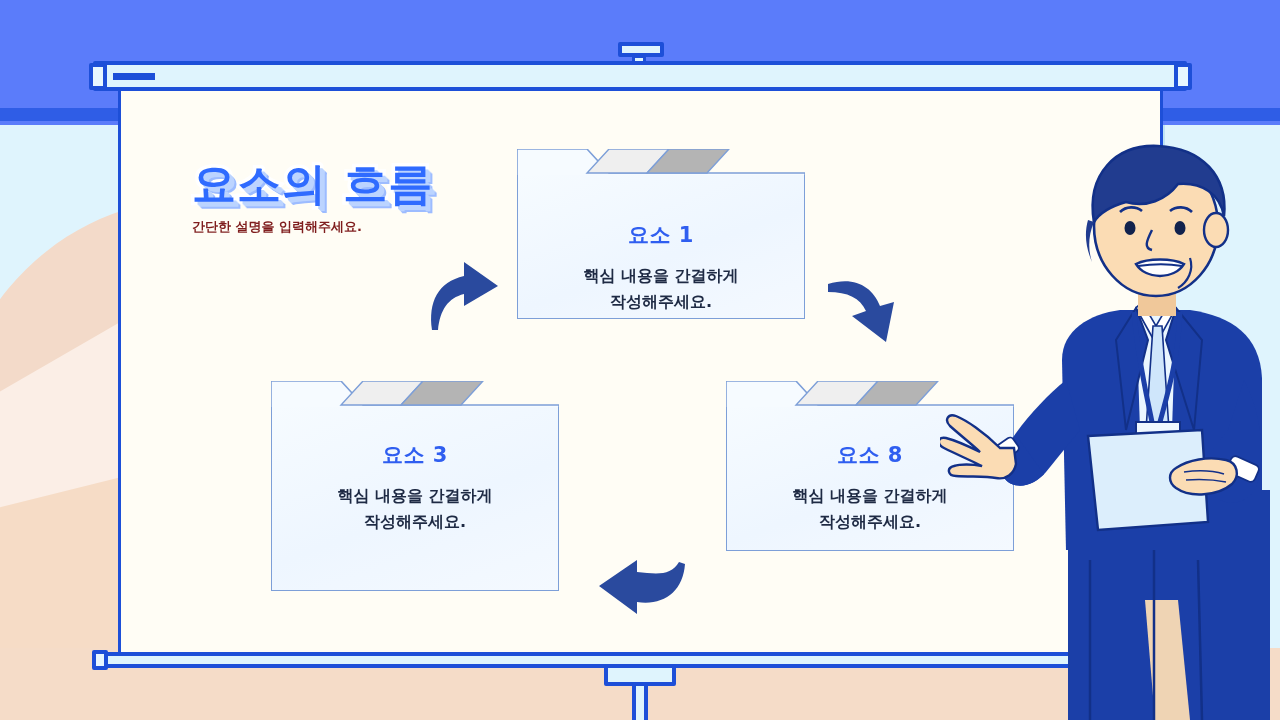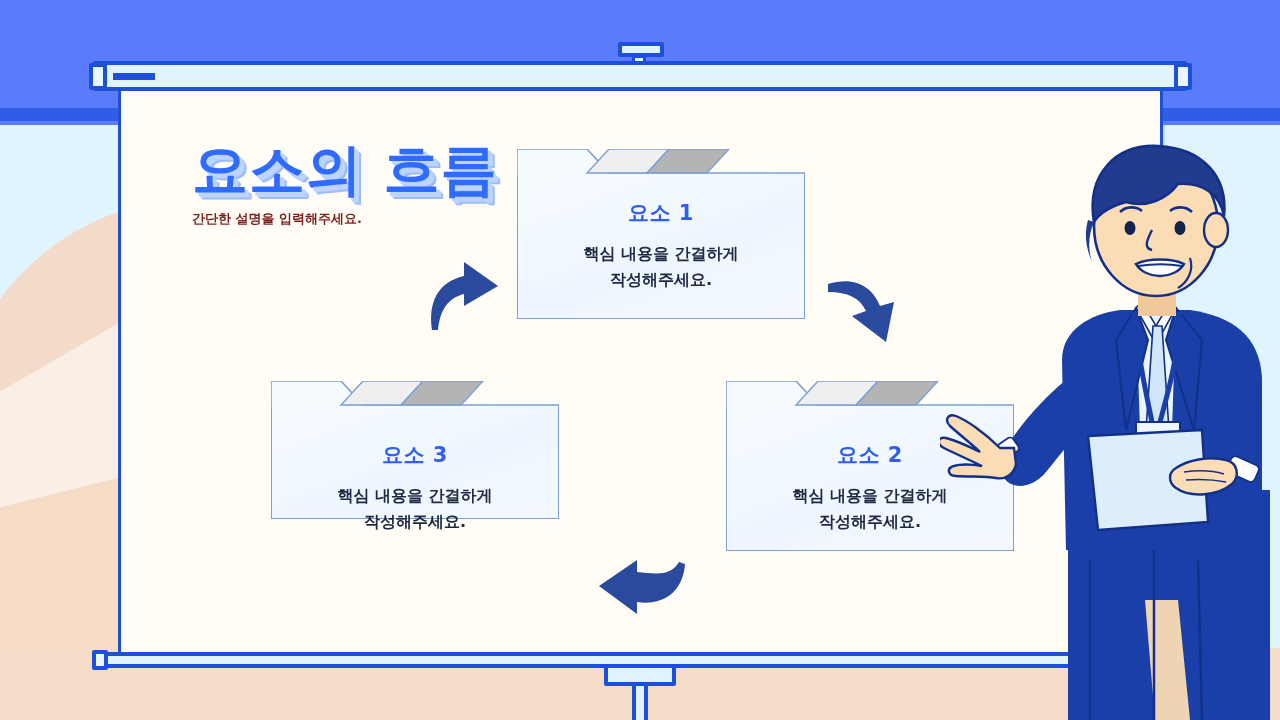--- a/index.html
+++ b/index.html
@@ -70,28 +70,29 @@
   }
   .pull-stem {
     position:absolute; left:632px; top:684px; width:16px; height:36px;
     background:#dff4fd; border-left:4px solid #1d4fd8; border-right:4px solid #1d4fd8;
   }
 
   
   .title-block { position:absolute; left:192px; top:140px; width:320px; }
   .deco-title {
     font-family:"DejaVu Sans", sans-serif;
-    font-size:56px; font-weight:700; letter-spacing:1px; line-height:1.08;
+    font-size:44px; font-weight:700; letter-spacing:1px; line-height:1.08;
     color:#2f6bff;
     -webkit-text-stroke:7px #ffffff;
     paint-order: stroke fill;
     text-shadow:
       3px 3px 0 #bcd4ff, 4px 4px 0 #bcd4ff, 5px 5px 0 #bcd4ff,
       6px 6px 0 #9dbcff, 7px 7px 0 #9dbcff;
     white-space:nowrap;
+    margin-top:20px;
   }
   .subtitle {
     margin-top:8px;
     font-family:"DejaVu Sans", sans-serif;
     font-size:13px; font-weight:700; color:#7f1d1d; line-height:1.75;
     white-space:nowrap;
   }
 
   
   .card { position:absolute; }
@@ -106,25 +107,25 @@
   .card .ctitle {
     font-family:"DejaVu Sans", sans-serif;
     font-weight:700; font-size:21px; color:#2f5ef0; letter-spacing:.5px;
   }
   .card .cdesc {
     font-family:"DejaVu Sans", sans-serif;
     font-size:16px; color:#1e2a44; line-height:1.6; font-weight:600;
   }
 
   .card-1 { left:517px; top:149px; width:288px; }
-  .card-1 .body { height:144px; padding-top:24px; }
+  .card-1 .body { height:144px; padding-top:46px; }
   .card-2 { left:726px; top:381px; width:288px; }
   .card-2 .body { height:144px; padding-top:34px; }
   .card-3 { left:271px; top:381px; width:288px; }
-  .card-3 .body { height:112px; padding-top:34px; }
+  .card-3 .body { height:184px; padding-top:34px; }
 
   .card .ctitle { margin-bottom:14px; }
 
   
   .arrow { position:absolute; }
   .a1 { left:424px; top:256px; }
   .a2 { left:826px; top:272px; }
   .a3 { left:595px; top:556px; }
 
   
@@ -191,21 +192,21 @@
 
   <div class="card card-2">
     <div class="tabrow">
       <svg width="288" height="28" viewBox="0 0 288 28">
         <path d="M0,0 L70,0 L92,24 L288,24 L288,27 L0,27 Z" fill="#f6fbff" stroke="#7d9fd8" stroke-width="1.6"></path>
         <path d="M70,0 L130,0 L108,24 L48,24 Z" transform="translate(22,0)" fill="#efefef" stroke="#7d9fd8" stroke-width="1.4"></path>
         <path d="M130,0 L190,0 L168,24 L108,24 Z" transform="translate(22,0)" fill="#b4b4b4" stroke="#7d9fd8" stroke-width="1.4"></path>
       </svg>
     </div>
     <div class="body">
-      <div class="ctitle">요소 2</div>
+      <div class="ctitle">요소 8</div>
       <div class="cdesc">
         <div>핵심 내용을 간결하게</div>
         <div>작성해주세요.</div>
       </div>
     </div>
   </div>
 
   <div class="card card-3">
     <div class="tabrow">
       <svg width="288" height="28" viewBox="0 0 288 28">

